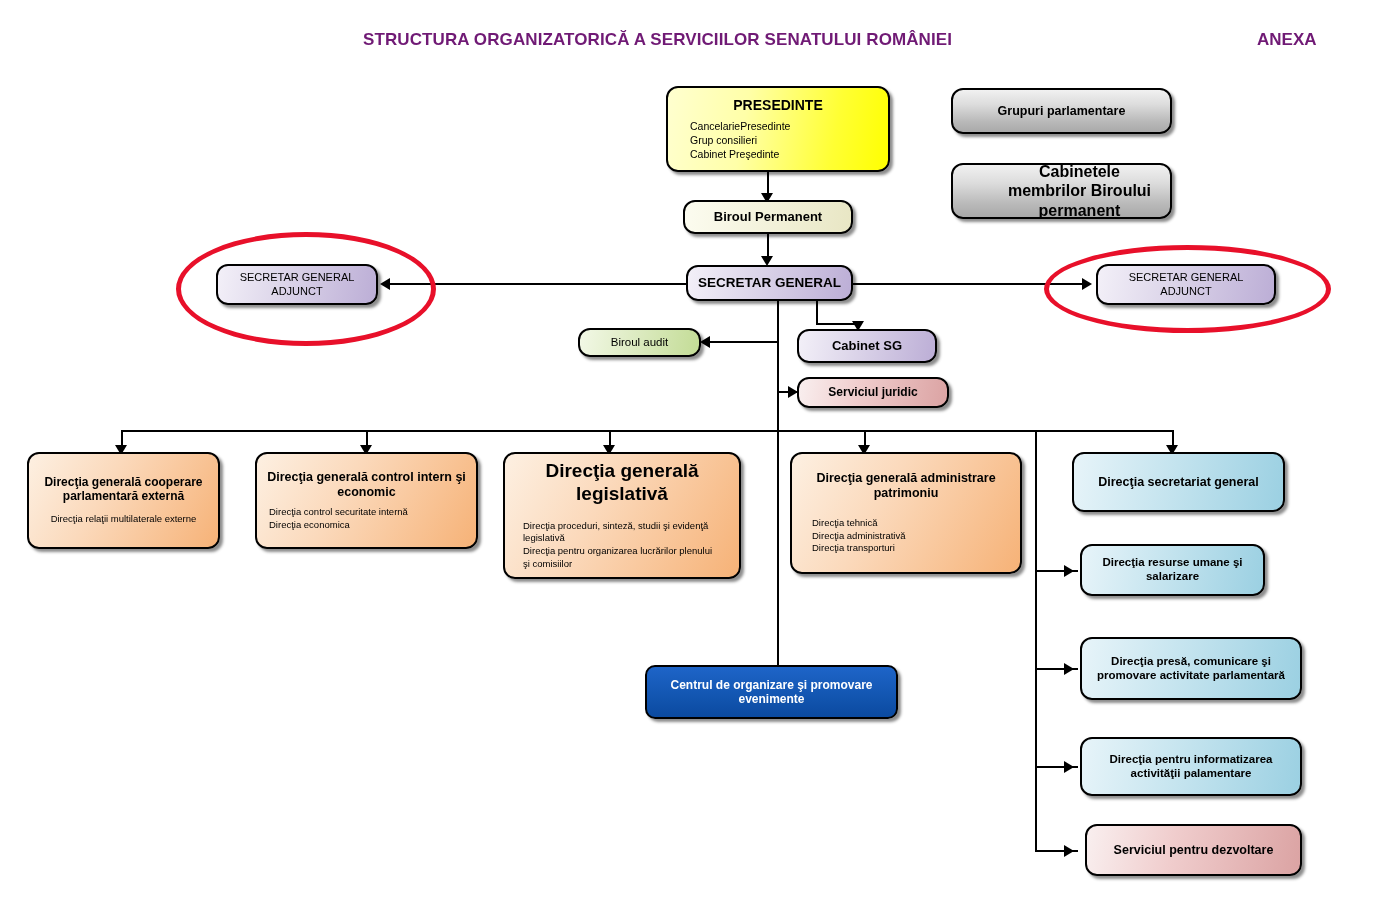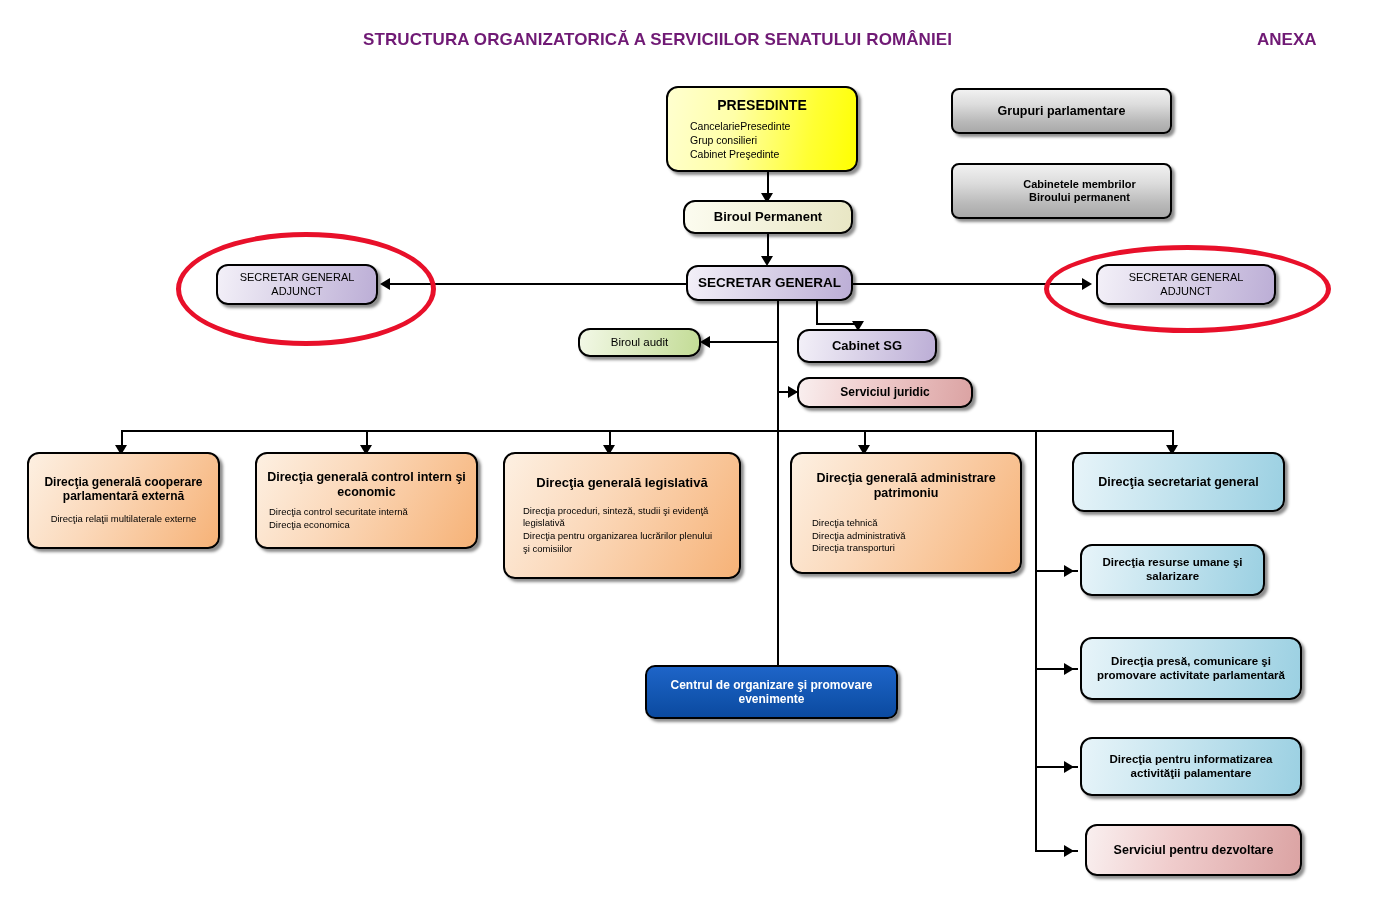--- a/index.html
+++ b/index.html
@@ -59,21 +59,21 @@
   .node .n-subs {
     line-height: 1.35;
     text-align: left;
     align-self: flex-start;
     font-weight: normal;
   }
   .node.center-subs .n-subs { align-self: center; }
 
   
   .theme-yellow   { background: linear-gradient(100deg,#ffffd0 0%,#ffffa8 35%,#ffff33 75%,#ffff00 100%); }
-  .theme-gray     { background: linear-gradient(180deg,#f1f1f1 0%,#dcdcdc 35%,#b9b9b9 75%,#a9a9a9 100%); border-radius: 8px; }
+  .theme-gray     { background: linear-gradient(180deg,#f1f1f1 0%,#dcdcdc 35%,#b9b9b9 75%,#a9a9a9 100%); }
   .theme-cream    { background: linear-gradient(100deg,#fcfcf0 0%,#f4f3dd 45%,#e8e6c4 100%); }
   .theme-purple   { background: linear-gradient(100deg,#f3f0f8 0%,#ddd6ea 40%,#bcaed6 100%); }
   .theme-green    { background: linear-gradient(100deg,#f2f8e6 0%,#ddebc2 45%,#c3dc96 100%); }
   .theme-red      { background: linear-gradient(100deg,#f9efef 0%,#f0cdcd 40%,#dba3a3 100%); }
   .theme-orange   { background: linear-gradient(120deg,#fdf0e2 0%,#fbd9bb 40%,#f6b277 100%); }
   .theme-blue     { background: linear-gradient(100deg,#e7f4f9 0%,#c9e6f0 40%,#9bd0e2 100%); }
   .theme-darkblue { background: linear-gradient(180deg,#1e64c8 0%,#1458b4 50%,#0b4aa0 100%);
                     color:#ffffff; }
   .theme-darkblue .n-title { color:#ffffff; }
 
@@ -173,35 +173,35 @@
 
   <div class="ln ln-h" style="left:1035px; top:668px; width:43px;"></div>
   <div class="arrow arrow-right" style="left:1064px; top:663px;"></div>
 
   <div class="ln ln-h" style="left:1035px; top:766px; width:43px;"></div>
   <div class="arrow arrow-right" style="left:1064px; top:761px;"></div>
 
   <div class="ln ln-h" style="left:1035px; top:850px; width:43px;"></div>
   <div class="arrow arrow-right" style="left:1064px; top:845px;"></div>
 
-  <div class="node theme-yellow" id="node-president" style="left:666px; top:86px; width:192px; height:86px; padding:6px 10px;">
+  <div class="node theme-yellow" id="node-president" style="left:666px; top:86px; width:224px; height:86px; padding:6px 10px;">
     <div class="n-title" style="font-size:14px; margin-bottom:5px;">PRESEDINTE</div>
     <div class="n-subs" style="font-size:10.5px; padding-left:12px;">
       <div>CancelariePresedinte</div>
       <div>Grup consilieri</div>
       <div> Cabinet Preşedinte</div>
     </div>
   </div>
 
   <div class="node theme-gray" id="node-parliamentary-groups" style="left:951px; top:88px; width:221px; height:46px;">
     <div class="n-title" style="font-size:12.5px;">Grupuri parlamentare</div>
   </div>
 
   <div class="node theme-gray" id="node-bureau-member-cabinets" style="left:951px; top:163px; width:221px; height:56px; padding:0 12px;">
-    <div class="n-title" style="font-size:11px;margin-left:36px;">Cabinetele membrilor Biroului permanent</div>
+    <div class="n-title" style="font-size:16px;margin-left:36px;">Cabinetele membrilor Biroului permanent</div>
   </div>
 
   <div class="node theme-cream" id="node-permanent-bureau" style="left:683px; top:200px; width:170px; height:34px;">
     <div class="n-title" style="font-size:13px;text-align:right;">Biroul Permanent</div>
   </div>
 
   <div class="node theme-purple" id="node-secretary-general" style="left:686px; top:265px; width:167px; height:36px;">
     <div class="n-title" style="font-size:13.5px;">SECRETAR GENERAL</div>
   </div>
 
@@ -217,41 +217,41 @@
   <div class="hl-ellipse" style="left:1044px; top:245px; width:277px; height:78px;"></div>
 
   <div class="node theme-green" id="node-audit-bureau" style="left:578px; top:328px; width:123px; height:29px;">
     <div class="n-title" style="font-size:11.5px; font-weight:normal;">Biroul audit</div>
   </div>
 
   <div class="node theme-purple" id="node-cabinet-sg" style="left:797px; top:329px; width:140px; height:34px;">
     <div class="n-title" style="font-size:13px;">Cabinet SG</div>
   </div>
 
-  <div class="node theme-red" id="node-legal-service" style="left:797px; top:377px; width:176px; height:31px;">
+  <div class="node theme-red" id="node-legal-service" style="left:797px; top:377px; width:152px; height:31px;">
     <div class="n-title" style="font-size:12px;">Serviciul juridic</div>
   </div>
 
   <div class="node theme-orange center-subs" id="node-dg-external" style="left:27px; top:452px; width:193px; height:97px; padding:8px 6px;">
     <div class="n-title" style="font-size:12px;">Direcţia generală cooperare parlamentară externă</div>
     <div class="n-subs" style="font-size:9.5px; margin-top:10px;">
       <div>Direcţia relaţii multilaterale externe</div>
     </div>
   </div>
 
   <div class="node theme-orange" id="node-dg-control" style="left:255px; top:452px; width:223px; height:97px; padding:8px 6px;">
     <div class="n-title" style="font-size:12.5px;">Direcţia generală control intern şi economic</div>
     <div class="n-subs" style="font-size:9.5px; margin-top:6px; padding-left:6px;">
       <div>Direcţia control securitate internă</div>
       <div>Direcţia economica</div>
     </div>
   </div>
 
   <div class="node theme-orange" id="node-dg-legislative" style="left:503px; top:452px; width:238px; height:127px; padding:10px 8px;">
-    <div class="n-title" style="font-size:13px;">Direcţia generală legislativă</div>
+    <div class="n-title" style="font-size:19px;">Direcţia generală legislativă</div>
     <div class="n-subs" style="font-size:9.5px; margin-top:14px; padding-left:10px; max-width:195px;">
       <div>Direcţia proceduri, sinteză, studii şi evidenţă legislativă</div>
       <div>Direcţia pentru organizarea lucrărilor plenului şi comisiilor</div>
     </div>
   </div>
 
   <div class="node theme-orange" id="node-dg-patrimony" style="left:790px; top:452px; width:232px; height:122px; padding:10px 8px;">
     <div class="n-title" style="font-size:12.5px;">Direcţia generală administrare patrimoniu</div>
     <div class="n-subs" style="font-size:9.5px; margin-top:16px; padding-left:12px;">
       <div>Direcţia tehnică</div>

